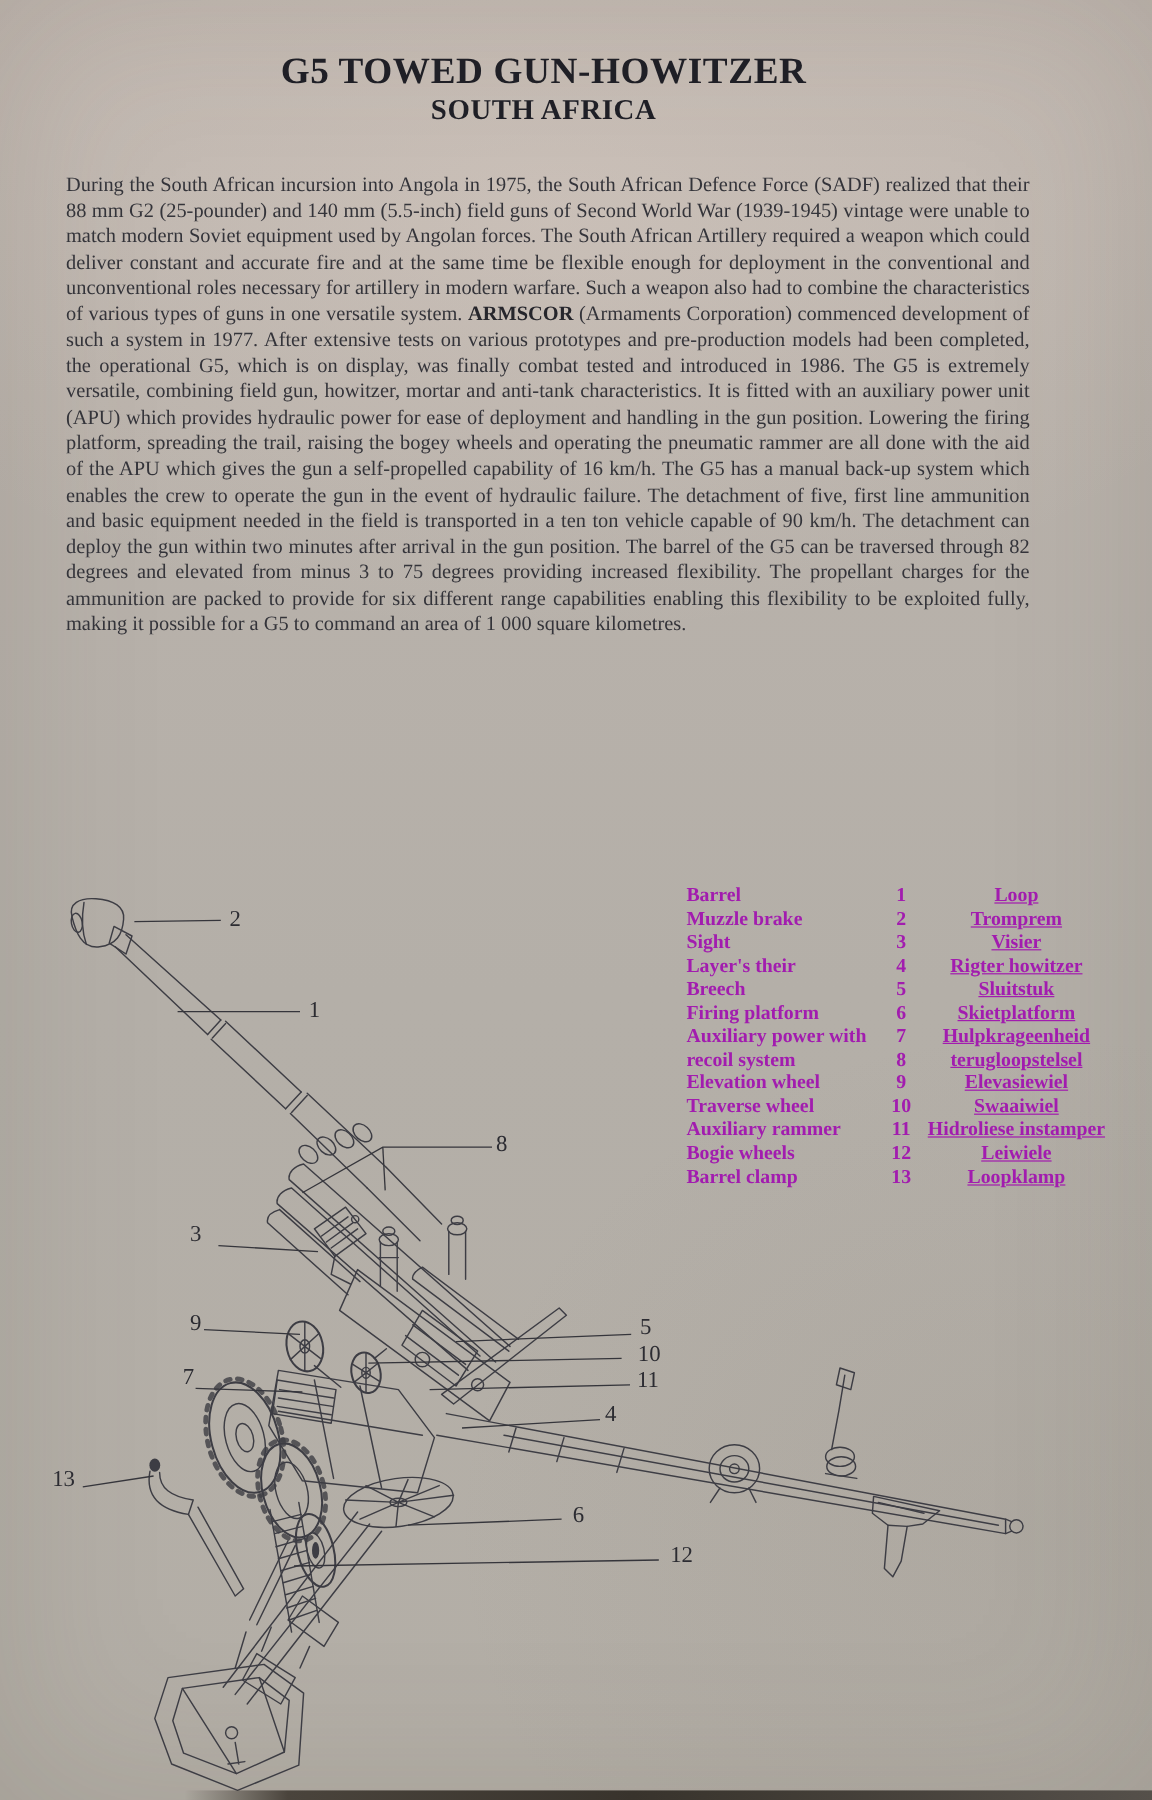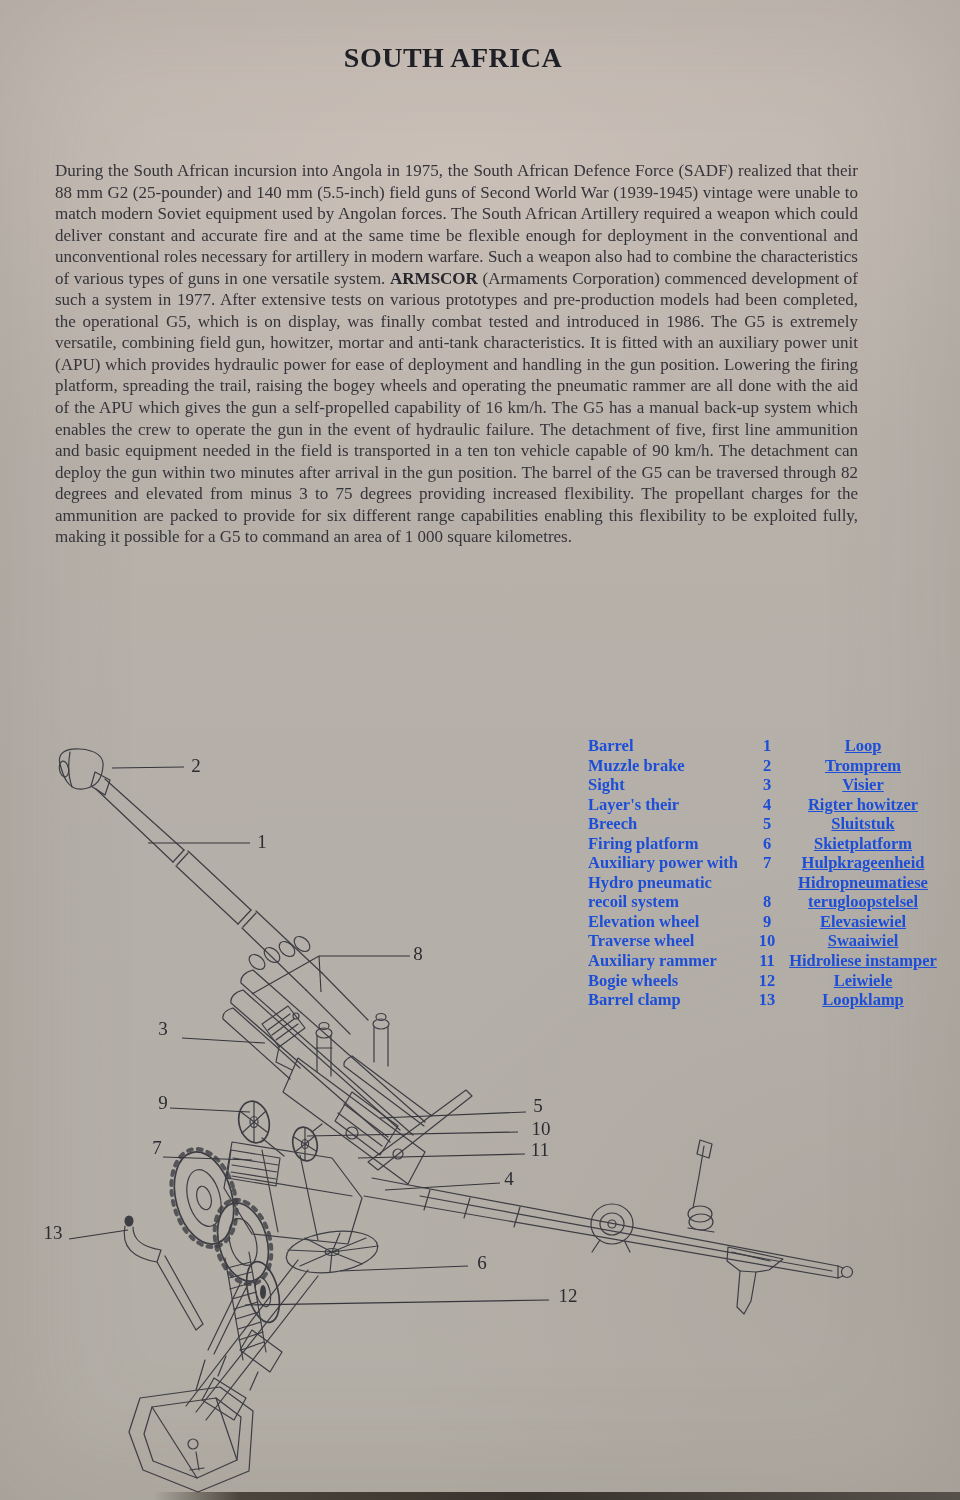--- a/index.html
+++ b/index.html
@@ -7,28 +7,28 @@
     width:960px;height:1500px;position:relative;overflow:hidden;
     font-family:"Liberation Serif",serif;
     background:
       radial-gradient(ellipse 900px 500px at 48% 12%, rgba(232,216,206,.30), rgba(232,216,206,0) 70%),
       radial-gradient(ellipse 700px 600px at 90% 85%, rgba(120,112,102,.10), rgba(120,112,102,0) 70%),
       linear-gradient(180deg,#c0b7b0 0%,#b9b2ab 22%,#b4afa8 55%,#b3aea6 100%);
     box-shadow: inset 0 0 140px rgba(88,78,66,.16);
   }
   .title-block{position:absolute;top:42px;left:0;width:906px;text-align:center;color:#1f1f26;}
   .t1{font-size:31px;font-weight:bold;letter-spacing:.5px;line-height:34px;}
-  .t2{font-size:28px;font-weight:bold;letter-spacing:.5px;line-height:26px;margin-top:3px;}
+  .t2{font-size:24px;font-weight:bold;letter-spacing:.5px;line-height:26px;margin-top:3px;}
   .t3{font-size:19px;font-weight:bold;line-height:23px;}
   .body-text{
-    position:absolute;left:55px;top:160px;width:803px;
+    position:absolute;left:55px;top:143px;width:803px;
     font-size:17px;line-height:21.55px;text-align:justify;color:#34343a;
   }
   .body-text b{color:#26262c;}
-  .glossary{position:absolute;left:588px;top:736px;width:354px;color:#1d4ed8;}
+  .glossary{position:absolute;left:572px;top:736px;width:354px;color:#a21caf;}
   .g-row{display:grid;grid-template-columns:162px 34px 158px;height:19.55px;
          font-weight:bold;font-size:16.5px;line-height:19.55px;white-space:nowrap;}
   .g-en{text-align:left;}
   .g-num{text-align:center;}
   .g-af{text-align:center;text-decoration:underline;}
   #art{position:absolute;left:0;top:0;pointer-events:none;}
   #art .ln{stroke:#3d3d44;fill:none;stroke-width:1.2;stroke-linejoin:round;stroke-linecap:round;}
   #art .hv{stroke-width:1.7;}
   #art .tread{stroke-width:4;stroke-dasharray:4 6;opacity:.8;}
   #art .fill{fill:#3d3d44;stroke:none;}
@@ -36,20 +36,21 @@
   #callout-layer text{font-family:"Liberation Serif",serif;font-size:19px;fill:#2c2c32;text-anchor:middle;}
   .bottom-edge{
     position:absolute;left:0;bottom:0;width:960px;height:8px;
     background:linear-gradient(90deg,rgba(58,52,45,0) 0%,rgba(58,52,45,0) 16%,#4a443c 25%,#38332c 55%,#55504a 100%);
   }
 </style>
 </head>
 <body>
 
 <div class="title-block">
+  <div class="t1">G5 TOWED GUN-HOWITZER</div>
   <div class="t2">SOUTH AFRICA</div>
 </div>
 
 <div class="body-text"><span>During the South African incursion into Angola in 1975, the South African Defence Force (SADF) realized that their 88 mm G2 (25-pounder) and 140 mm (5.5-inch) field guns of Second World War (1939-1945) vintage were unable to match modern Soviet equipment used by Angolan forces.  The South African Artillery required a weapon which could deliver constant and accurate fire and at the same time be flexible enough for deployment in the conventional and unconventional roles necessary for artillery in modern warfare.  Such a weapon also had to combine the characteristics of various types of guns in one versatile system. </span><b>ARMSCOR</b><span> (Armaments Corporation) commenced development of such a system in 1977.  After extensive tests on various prototypes and pre-production models had been completed, the operational G5, which is on display, was finally combat tested and introduced in 1986.  The G5 is extremely versatile, combining field gun, howitzer, mortar and anti-tank characteristics.  It is fitted with an auxiliary power unit (APU) which provides hydraulic power for ease of deployment and handling in the gun position.  Lowering the firing platform, spreading the trail, raising the bogey wheels and operating the pneumatic rammer are all done with the aid of the APU which gives the gun a self-propelled capability of 16 km/h.  The G5 has a manual back-up system which enables the crew to operate the gun in the event of hydraulic failure.  The detachment of five, first line ammunition and basic equipment needed in the field is transported in a ten ton vehicle capable of 90 km/h.  The detachment can deploy the gun within two minutes after arrival in the gun position.  The barrel of the G5 can be traversed through 82 degrees and elevated from minus 3 to 75 degrees providing increased flexibility.  The propellant charges for the ammunition are packed to provide for six different range capabilities enabling this flexibility to be exploited fully, making it possible for a G5 to command an area of 1 000 square kilometres.</span></div>
 
 <div class="glossary">
     <div class="g-row">
       <div class="g-en">Barrel</div>
       <div class="g-num">1</div>
       <div class="g-af">Loop</div>
@@ -76,25 +77,20 @@
     </div>
     <div class="g-row">
       <div class="g-en">Firing platform</div>
       <div class="g-num">6</div>
       <div class="g-af">Skietplatform</div>
     </div>
     <div class="g-row">
       <div class="g-en">Auxiliary power with</div>
       <div class="g-num">7</div>
       <div class="g-af">Hulpkrageenheid</div>
-    </div>
-    <div class="g-row">
-      <div class="g-en">Hydro pneumatic</div>
-      <div class="g-num"></div>
-      <div class="g-af">Hidropneumatiese</div>
     </div>
     <div class="g-row">
       <div class="g-en">recoil system</div>
       <div class="g-num">8</div>
       <div class="g-af">terugloopstelsel</div>
     </div>
     <div class="g-row">
       <div class="g-en">Elevation wheel</div>
       <div class="g-num">9</div>
       <div class="g-af">Elevasiewiel</div>

